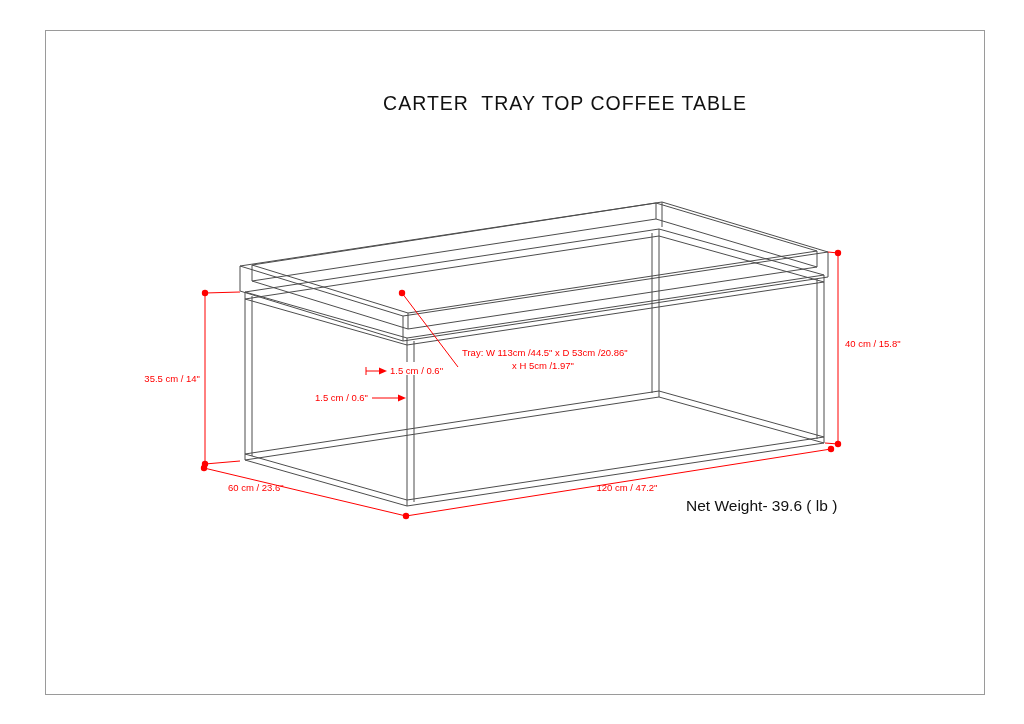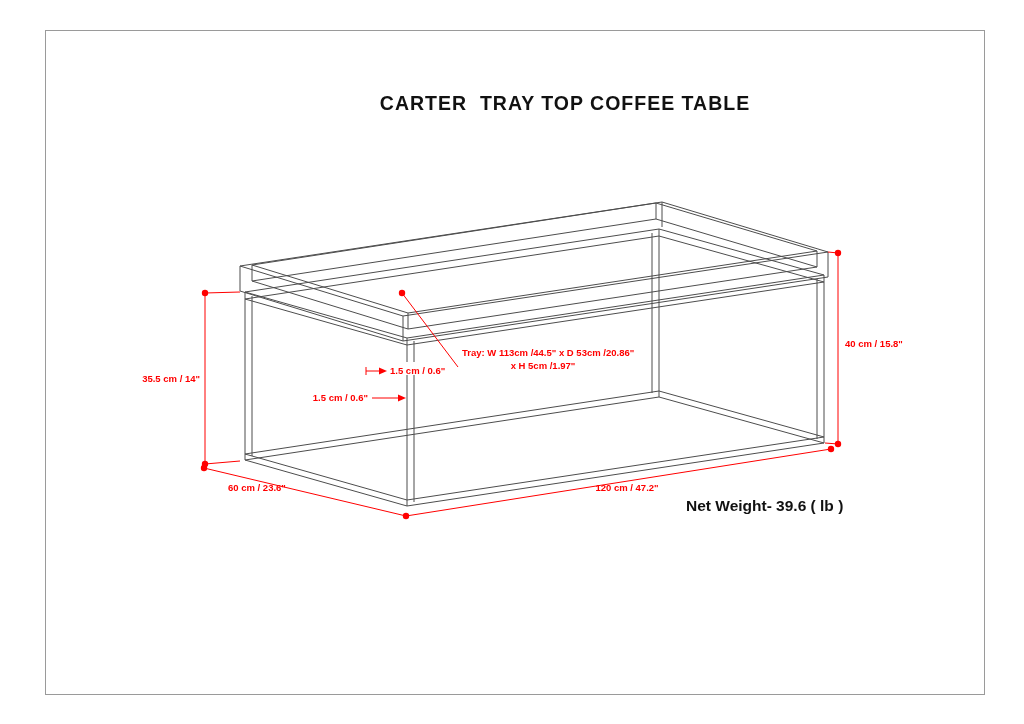--- a/index.html
+++ b/index.html
@@ -1,18 +1,18 @@
 <!DOCTYPE html>
 <html><head>
 <meta charset="utf-8">
 <style>
   html,body { margin:0; padding:0; background:#ffffff; }
   .page {
     position:relative; width:1024px; height:724px; background:#ffffff;
-    font-family:"Liberation Sans", sans-serif; overflow:hidden;font-weight:bold;
+    font-family:"Liberation Sans", sans-serif; overflow:hidden;
   }
   svg { position:absolute; left:0; top:0; }
   svg text { white-space:pre; }
   .title-text { font-size:19.5px; fill:#111111; letter-spacing:1px; }
   .weight-text { font-size:15.5px; fill:#111111; }
   .dim-text { font-size:9.5px; fill:#ff0000; }
   .outline { stroke:#4d4d4d; stroke-width:1; fill:none; }
   .red { stroke:#ff0000; stroke-width:1; fill:none; }
   .red-fill { fill:#ff0000; stroke:none; }
 </style>

